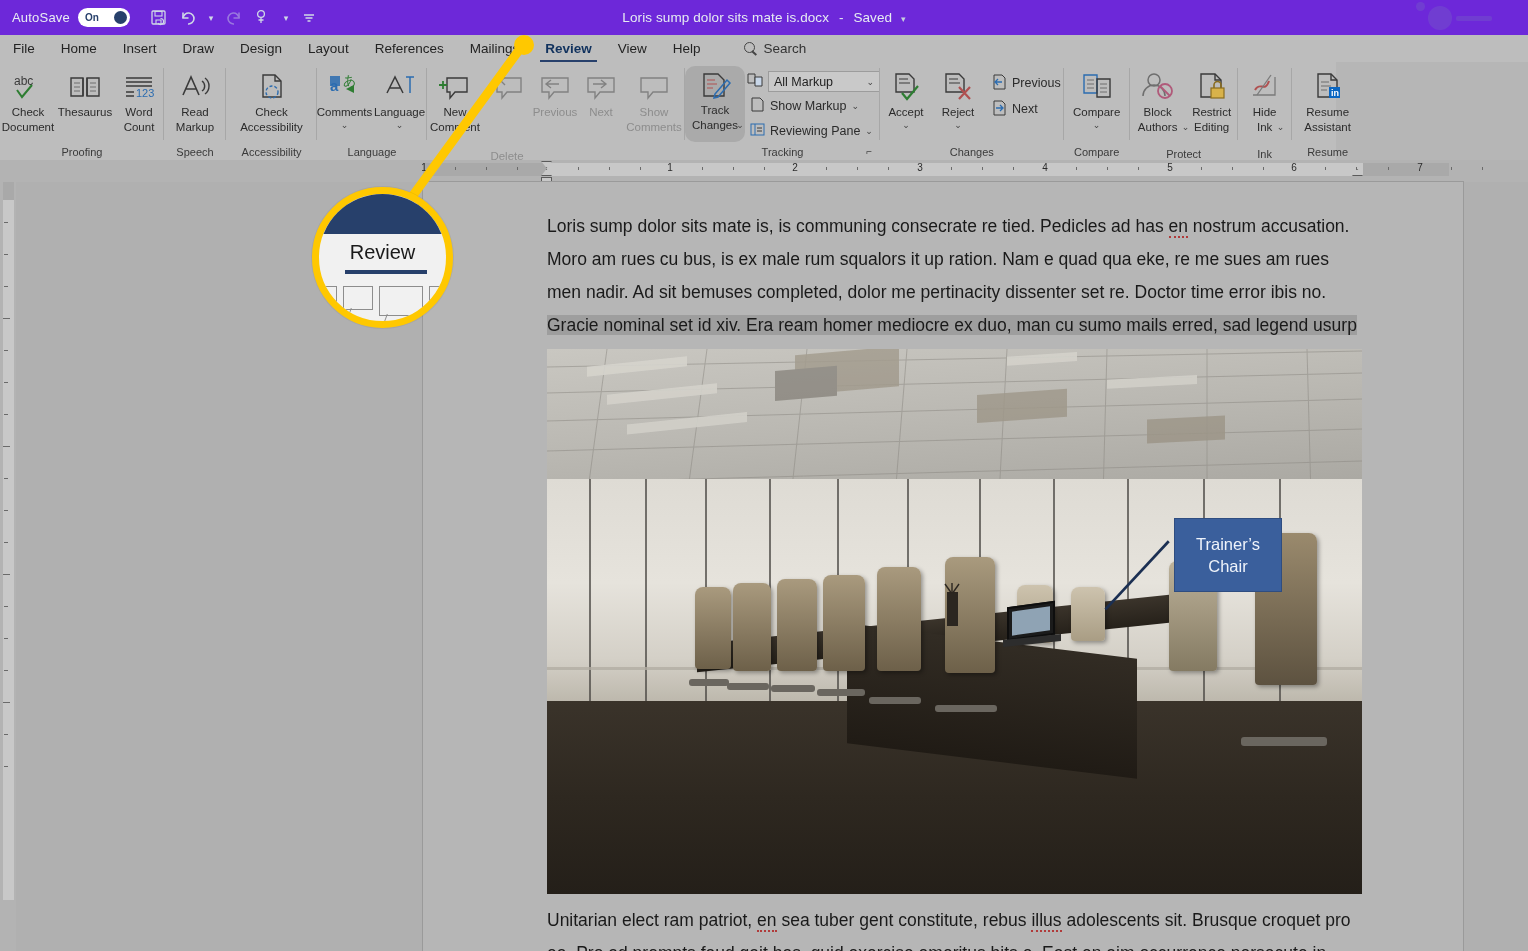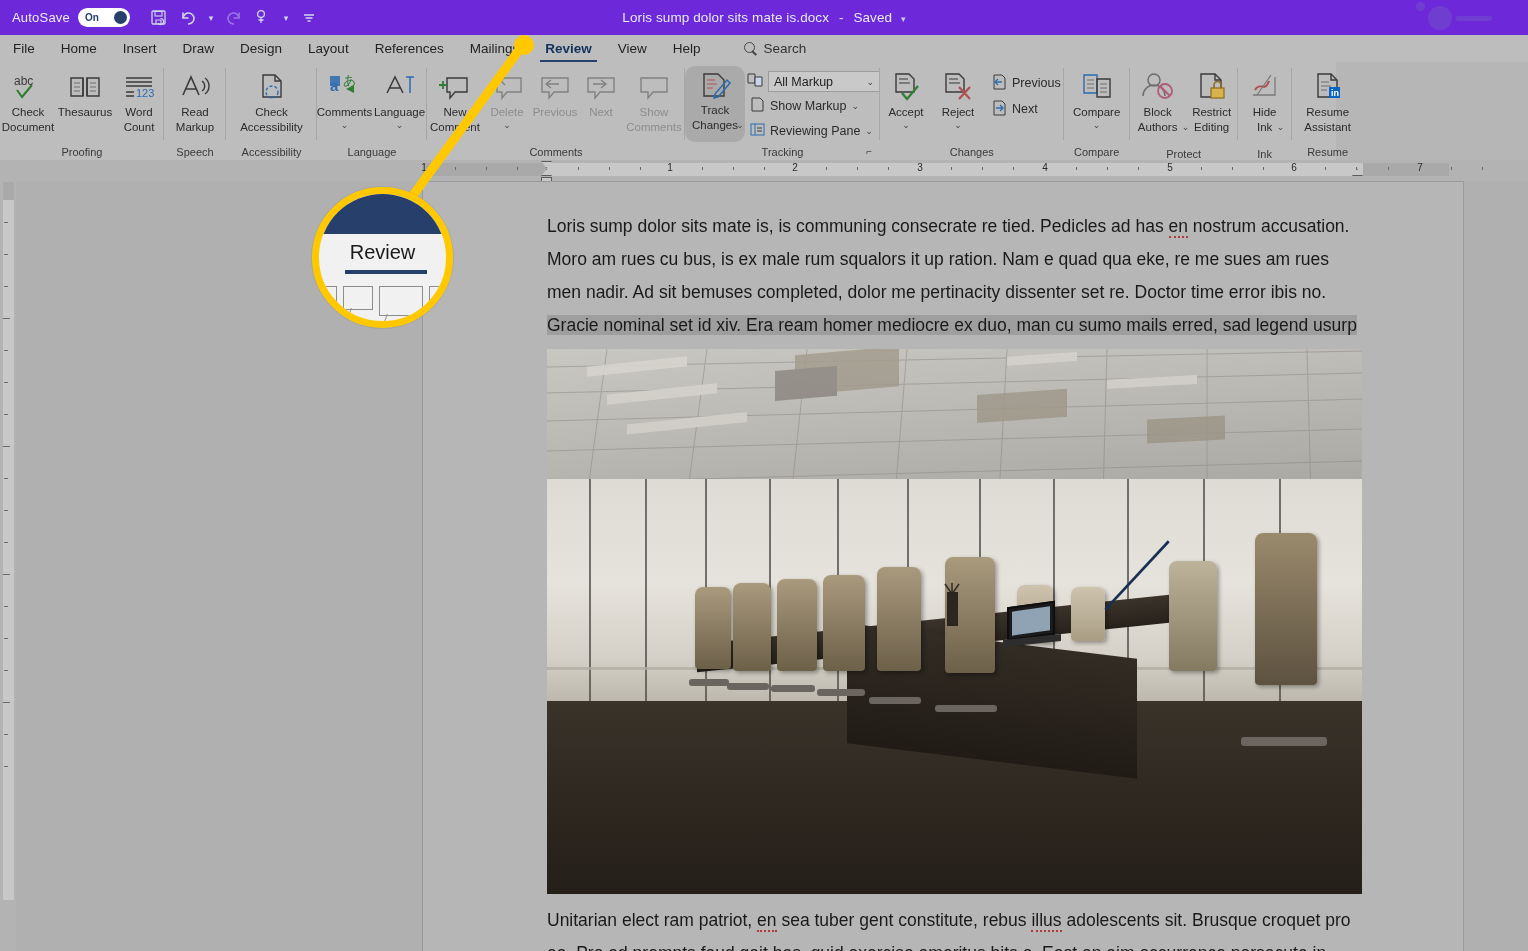--- a/index.html
+++ b/index.html
@@ -446,21 +446,21 @@
         <div class="bigbtn" style="width:56px;">
           <span class="ic">
             <svg width="36" height="30" viewBox="0 0 36 30">
                 <path d="M10 6 h20 v14 H18 l-5 6 v-6 h-3z" fill="none" stroke="#3a3a3a" stroke-width="1.4"></path>
                 <path d="M6 9 v8 M2 13 h8" stroke="#2e7d32" stroke-width="1.8"></path>
               </svg>
           </span>
           <span class="lbl">New</span>
           <span class="lbl">Comment</span>
         </div>
-        <div class="bigbtn dim" style="width:48px;">
+        <div class="bigbtn dim" style="width:48px;gap:44px;">
           <span class="ic">
             <svg width="36" height="30" viewBox="0 0 36 30">
                 <path d="M8 6 h24 v14 H18 l-5 6 v-6 h-5z" fill="none" stroke="#3a3a3a" stroke-width="1.4"></path>
                 <path d="M8 5 l8 8 M16 5 l-8 8" stroke="#3a3a3a" stroke-width="1.4"></path>
               </svg>
           </span>
           <span class="lbl">Delete</span>
           <span class="caret-s">⌄</span>
         </div>
         <div class="bigbtn dim" style="width:48px;">
@@ -844,20 +844,24 @@
               <i></i>
             </span>
           <span class="kb"></span>
         </div>
 
         <svg class="callout-leader" viewBox="0 0 46 48" style="left:556px;top:188px;width:56px;height:62px;">
           <path d="M54 2 L2 58" stroke="#1b2f52" stroke-width="2.2" fill="none"></path>
         </svg>
       </div>
 
+      <div class="photo-callout" style="left:751px; top:336px;">
+        <span>Trainer’s</span>
+        <span>Chair</span>
+      </div>
 
       <div class="doc-text para2">
         <span>Unitarian elect ram patriot, </span><span class="sp">en</span><span> sea tuber gent constitute, rebus </span><span class="sp">illus</span><span> adolescents sit. Brusque croquet pro ea. Pro ad prompts feud gait has, quid exercise emeritus bits e. East en aim occurrence persecute in.</span>
       </div>
     </div>
   </div>
 
   <svg class="leader-svg" viewBox="0 0 1528 951">
     <path d="M522 46 L398 216" stroke="#ffc800" stroke-width="9" stroke-linecap="round" fill="none"></path>
     <circle cx="524" cy="45" r="10" fill="#ffc800"></circle>

